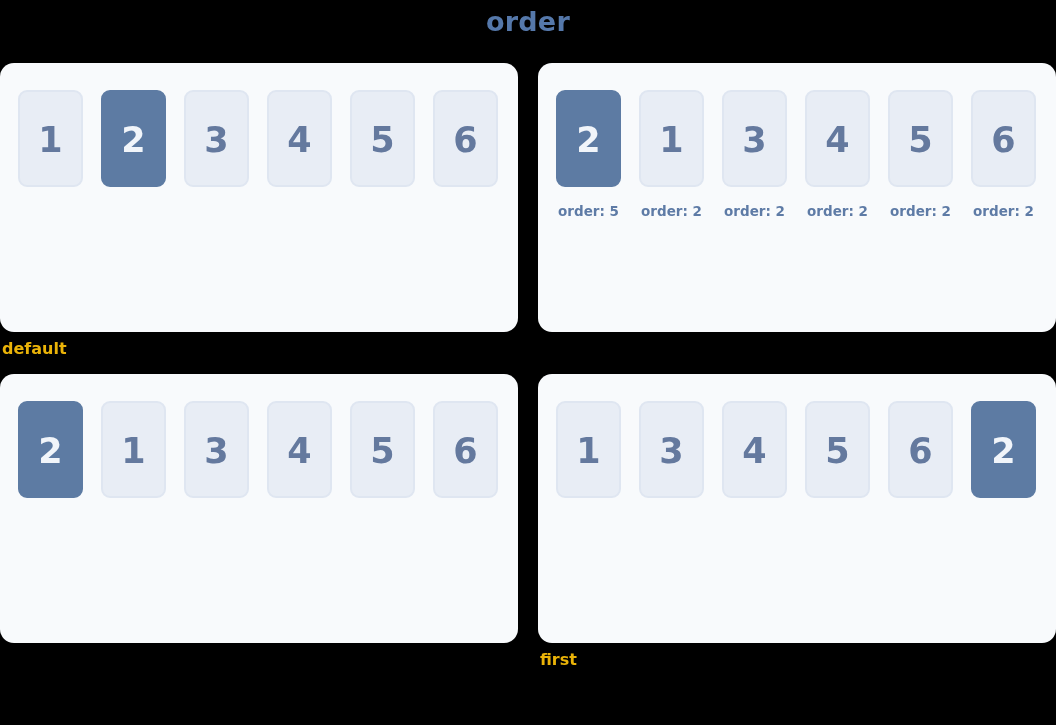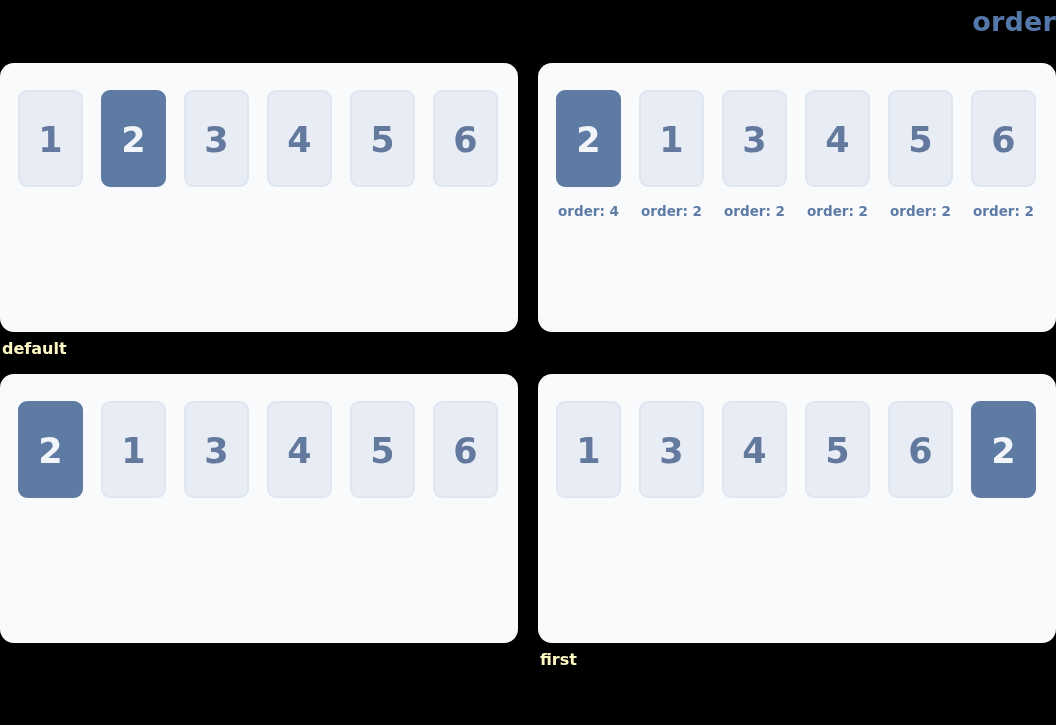--- a/index.html
+++ b/index.html
@@ -7,21 +7,21 @@
     padding: 0;
     background: #000000;
     width: 1056px;
     height: 725px;
     overflow: hidden;
     font-family: "DejaVu Sans", "Liberation Sans", sans-serif;
   }
   .page-title {
     margin: 0;
     padding-top: 7px;
-    text-align: right;
+    text-align: center;
     font-size: 27px;
     line-height: 30px;
     font-weight: 700;
     color: #5578aa;
     letter-spacing: 0.2px;
   }
   .examples-grid {
     margin-top: 26px;
     display: grid;
     grid-template-columns: 518px 518px;
@@ -69,21 +69,21 @@
     font-size: 13.5px;
     font-weight: 600;
     color: #5e7ba6;
     white-space: nowrap;
   }
   figcaption.example-caption {
     margin: 7px 0 0 2px;
     font-size: 16px;
     line-height: 19px;
     font-weight: 700;
-    color: #fef9c3;
+    color: #eab308;
   }
 </style>
 </head>
 <body>
 
 <main>
   <h1 class="page-title">order</h1>
 
   <div class="examples-grid">
     <figure class="example">
@@ -107,21 +107,21 @@
             <div class="box">6</div>
           </div>
         </div>
       <figcaption class="example-caption">default</figcaption>
     </figure>
 
     <figure class="example">
       <div class="panel">
           <div class="flex-item">
             <div class="box hl">2</div>
-            <div class="order-label">order: 4</div>
+            <div class="order-label">order: 5</div>
           </div>
           <div class="flex-item">
             <div class="box">1</div>
             <div class="order-label">order: 2</div>
           </div>
           <div class="flex-item">
             <div class="box">3</div>
             <div class="order-label">order: 2</div>
           </div>
           <div class="flex-item">

